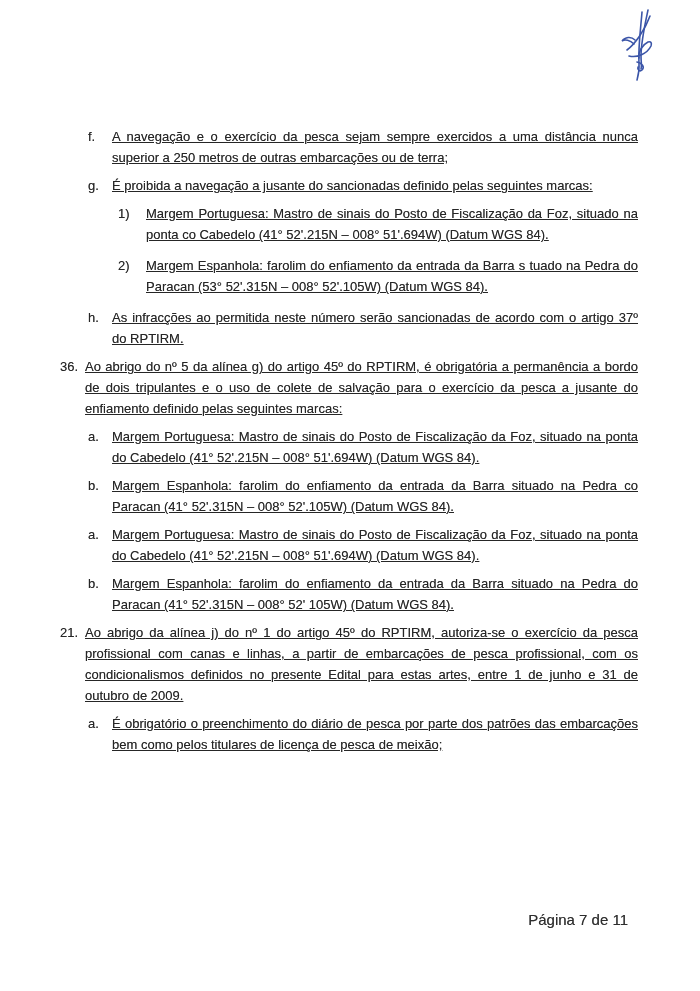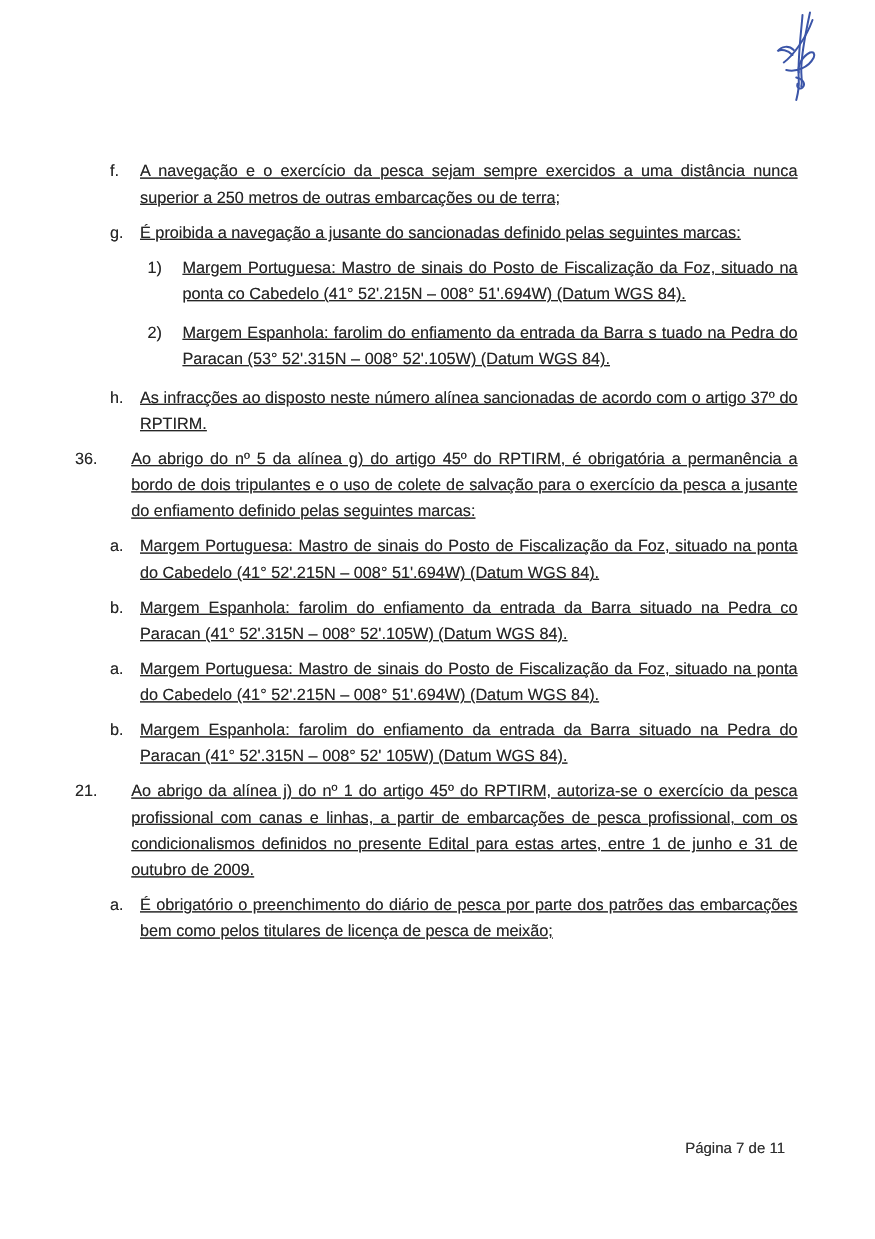--- a/index.html
+++ b/index.html
@@ -20,38 +20,38 @@
     position: absolute;
     left: 60px;
     top: 126px;
     width: 578px;
     font-size: 13px;
     line-height: 21px;
   }
   .block { display: flex; margin: 0 0 7px 0; }
   .marker { flex: 0 0 auto; }
   .btext { margin: 0; flex: 1 1 auto; text-align: justify; text-decoration: underline; }
-  .lvl0 { margin-top: 5px; gap: 20px; }
+  .lvl0 { margin-top: 5px; }
   .lvl0 .marker { width: 25px; }
   .lvl1 { margin-left: 28px; }
   .lvl1 .marker { width: 24px; }
   .lvl2 { margin-left: 58px; margin-top: 5px; margin-bottom: 10px; }
   .lvl2 .marker { width: 28px; }
   .signature {
     position: absolute;
     left: 611px;
     top: 6px;
     width: 52px;
     height: 78px;
   }
   .footer {
     position: absolute;
     top: 911px;
     right: 72px;
-    font-size: 12px;
+    font-size: 15px;
     color: #2e2e2e;
   }
 </style>
 </head>
 <body>
 
 <div class="page">
 
   <svg class="signature" viewBox="0 0 52 78" aria-hidden="true">
     <g fill="none" stroke="#3b55a8" stroke-width="1.6" stroke-linecap="round">
@@ -81,21 +81,21 @@
       <p class="btext">Margem Portuguesa: Mastro de sinais do Posto de Fiscalização da Foz, situado na ponta co Cabedelo (41° 52'.215N – 008° 51'.694W) (Datum WGS 84).</p>
     </div>
 
     <div class="block lvl2">
       <span class="marker">2)</span>
       <p class="btext">Margem Espanhola: farolim do enfiamento da entrada da Barra s tuado na Pedra do Paracan (53° 52'.315N – 008° 52'.105W) (Datum WGS 84).</p>
     </div>
 
     <div class="block lvl1">
       <span class="marker">h.</span>
-      <p class="btext">As infracções ao disposto neste número alínea sancionadas de acordo com o artigo 37º do RPTIRM.</p>
+      <p class="btext">As infracções ao permitida neste número serão sancionadas de acordo com o artigo 37º do RPTIRM.</p>
     </div>
 
     <div class="block lvl0">
       <span class="marker">36.</span>
       <p class="btext">Ao abrigo do nº 5 da alínea g) do artigo 45º do RPTIRM, é obrigatória a permanência a bordo de dois tripulantes e o uso de colete de salvação para o exercício da pesca a jusante do enfiamento definido pelas seguintes marcas:</p>
     </div>
 
     <div class="block lvl1">
       <span class="marker">a.</span>
       <p class="btext">Margem Portuguesa: Mastro de sinais do Posto de Fiscalização da Foz, situado na ponta do Cabedelo (41° 52'.215N – 008° 51'.694W) (Datum WGS 84).</p>

